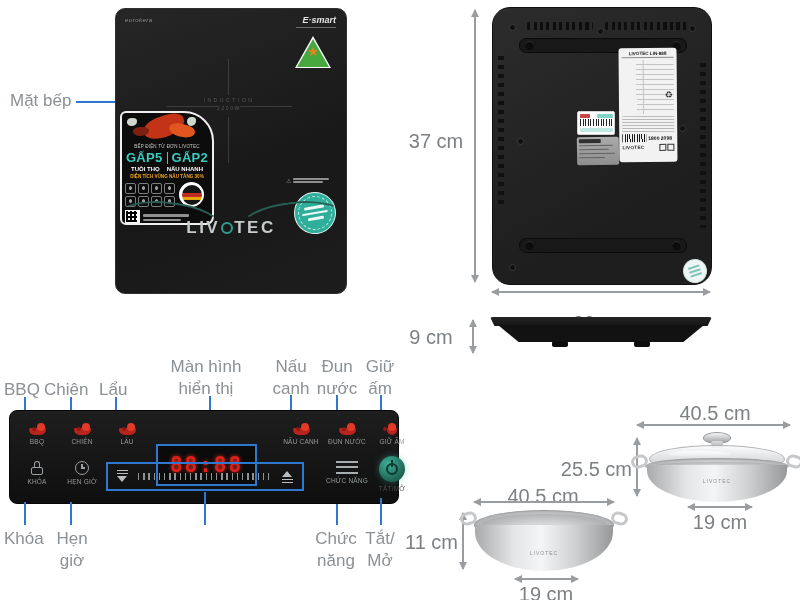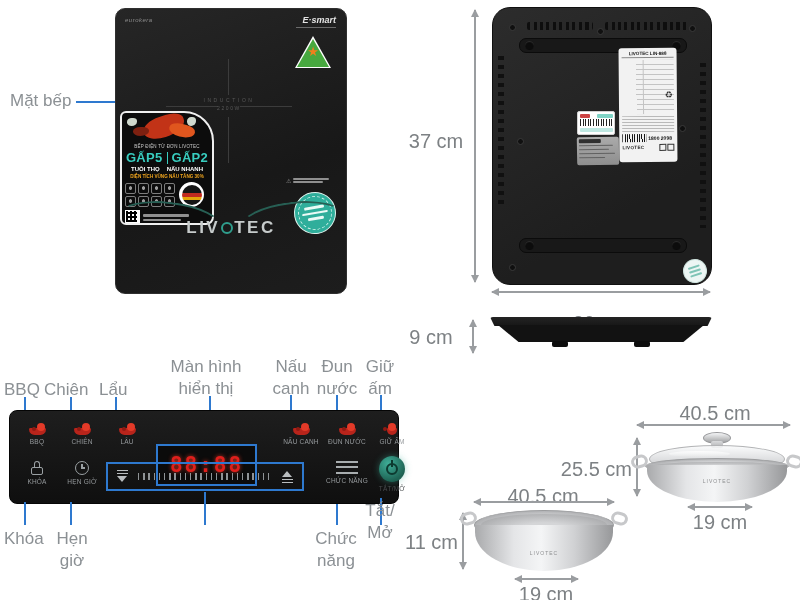--- a/index.html
+++ b/index.html
@@ -438,15 +438,15 @@
 
   <div class="bline" style="left:24px;top:502px;height:23px;"></div>
   <div class="bline" style="left:70px;top:502px;height:23px;"></div>
   <div class="bline" style="left:204px;top:492px;height:33px;"></div>
   <div class="bline" style="left:336px;top:504px;height:21px;"></div>
   <div class="bline" style="left:380px;top:498px;height:27px;"></div>
 
   <div class="callout" style="left:4px;top:528px;">Khóa</div>
   <div class="callout center" style="left:52px;top:528px;width:40px;">Hẹn giờ</div>
   <div class="callout center" style="left:312px;top:528px;width:48px;">Chức năng</div>
-  <div class="callout center" style="left:359px;top:500px;width:42px;">Tắt/ Mở</div>
+  <div class="callout center" style="left:359px;top:528px;width:42px;">Tắt/ Mở</div>
 
 </div>
 
 </body></html>

